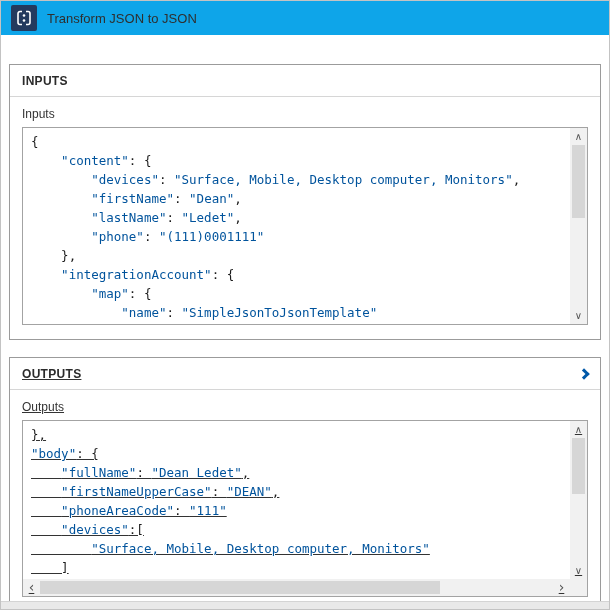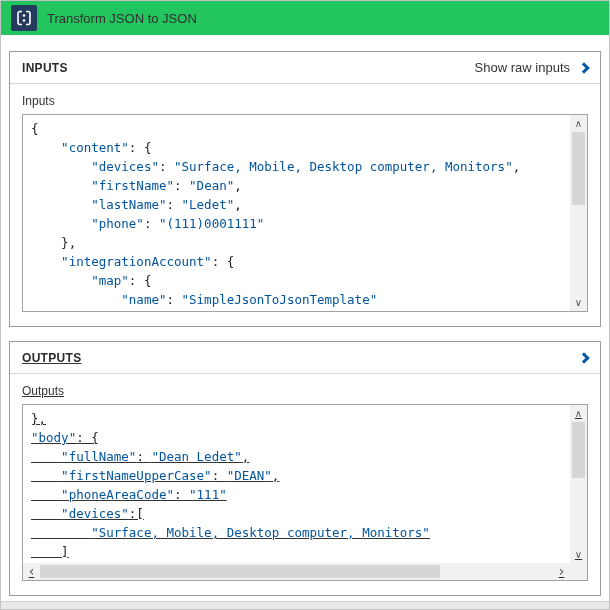--- a/index.html
+++ b/index.html
@@ -8,37 +8,37 @@
     font-family:"Liberation Sans","DejaVu Sans",sans-serif;
     background:#ffffff;
     border:1px solid #c3c3c3;
     position:relative;
     overflow:hidden;
     color:#333;
   }
   
   .app-header {
     height:34px;
-    background:#22c55e;
+    background:#0ea5e9;
     display:flex;
     align-items:center;
     padding:0 10px;
   }
   .app-icon {
     width:26px; height:26px;
     background:var(--icon_bg,#243a5e);
     border-radius:2px;
     display:flex; align-items:center; justify-content:center;
     flex:0 0 auto;
   }
   .app-title { margin-left:10px; font-size:13px; color:#2f2f2f; }
 
   
   .panel {
-    margin:4px 8px;
+    margin:17px 8px;
     border:1px solid #9b9b9b;
     background:#fff;
   }
   .panel + .panel { margin-top:14px;text-decoration:underline; }
   .panel-header {
     height:32px;
     display:flex; align-items:center; justify-content:space-between;
     padding:0 12px;
     border-bottom:1px solid #d6d6d6;
   }
@@ -115,24 +115,20 @@
     </svg>
   </div>
   <span class="app-title">Transform JSON to JSON</span>
 </div>
 
 <div class="spacer-top"></div>
 
 <div class="panel">
   <div class="panel-header">
     <span class="panel-title">INPUTS</span>
-    <button class="raw-link">
-      <span>Show raw inputs</span>
-      <span class="chev"></span>
-    </button>
   </div>
   <div class="panel-body">
     <div class="box-label">Inputs</div>
     <div class="code-box inputs-box">
       <div class="code-main">
         <div class="code-lines"><div class="line"><span>{</span></div><div class="line"><span>    </span><span class="str">"content"</span><span>: {</span></div><div class="line"><span>        </span><span class="str">"devices"</span><span>: </span><span class="str">"Surface, Mobile, Desktop computer, Monitors"</span><span>,</span></div><div class="line"><span>        </span><span class="str">"firstName"</span><span>: </span><span class="str">"Dean"</span><span>,</span></div><div class="line"><span>        </span><span class="str">"lastName"</span><span>: </span><span class="str">"Ledet"</span><span>,</span></div><div class="line"><span>        </span><span class="str">"phone"</span><span>: </span><span class="str">"(111)0001111"</span></div><div class="line"><span>    },</span></div><div class="line"><span>    </span><span class="str">"integrationAccount"</span><span>: {</span></div><div class="line"><span>        </span><span class="str">"map"</span><span>: {</span></div><div class="line"><span>            </span><span class="str">"name"</span><span>: </span><span class="str">"SimpleJsonToJsonTemplate"</span></div></div>
         <div class="vscroll">
           <div class="sbtn">∧</div>
           <div class="vtrack">
             <div class="vthumb"></div>

